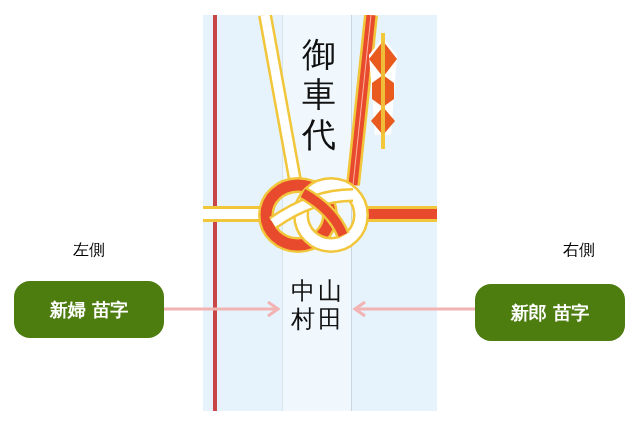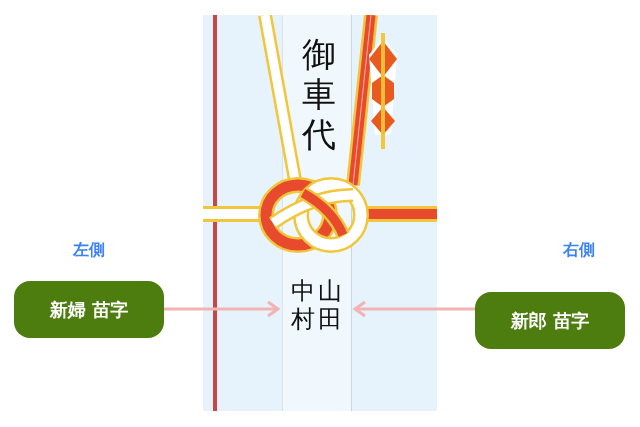--- a/index.html
+++ b/index.html
@@ -4,21 +4,21 @@
 <style>
   html,body{margin:0;padding:0;background:#ffffff;}
   body{width:640px;height:427px;position:relative;overflow:hidden;font-family:"DejaVu Sans","Liberation Sans",sans-serif;}
   .envelope{position:absolute;left:203px;top:15px;width:234px;height:396px;background:#e6f3fc;}
   .inner-strip{position:absolute;left:79px;top:0;width:70px;height:396px;background:#f0f8fd;border-left:1px solid #d8e4ec;border-right:1px solid #c9d6df;box-sizing:border-box;}
   .red-line{position:absolute;left:10px;top:0;width:4px;height:396px;background:#c94646;}
   svg.deco{position:absolute;left:0;top:0;}
   .title-char{position:absolute;left:96px;width:40px;font-family:"DejaVu Serif","Liberation Serif",serif;font-size:34px;color:#111;text-align:center;line-height:1;}
   .names{position:absolute;top:263px;width:70px;left:79px;}
   .name-col{position:absolute;font-family:"DejaVu Serif","Liberation Serif",serif;font-size:24px;color:#111;line-height:1.15;width:26px;text-align:center;}
-  .side-label{position:absolute;font-size:16px;font-weight:bold;color:#3b82f6;text-align:center;width:130px;}
+  .side-label{position:absolute;font-size:16px;font-weight:normal;color:#000000;text-align:center;width:130px;}
   .pill{position:absolute;width:150px;height:57px;border-radius:16px;background:#4d7c0f;color:#ffffff;font-weight:bold;font-size:18px;display:flex;align-items:center;justify-content:center;}
 </style>
 </head>
 <body>
 
 <div class="envelope">
   <div class="inner-strip"></div>
   <div class="red-line"></div>
 
   <svg class="deco" width="234" height="396" viewBox="0 0 234 396">
@@ -76,15 +76,15 @@
   <line x1="477" y1="309" x2="356" y2="309" stroke="#f2b3b3" stroke-width="3"></line>
   <polyline points="365,302 355,309 365,316" fill="none" stroke="#f2b3b3" stroke-width="3"></polyline>
 </svg>
 
 <div class="side-label" style="left:24px;top:240px">左側</div>
 <div class="pill" style="left:14px;top:281px">
     <span>新婦 苗字</span>
   </div>
 
 <div class="side-label" style="left:514px;top:240px">右側</div>
-<div class="pill" style="left:475px;top:292px">
+<div class="pill" style="left:475px;top:284px">
     <span>新郎 苗字</span>
   </div>
 
 </body></html>

